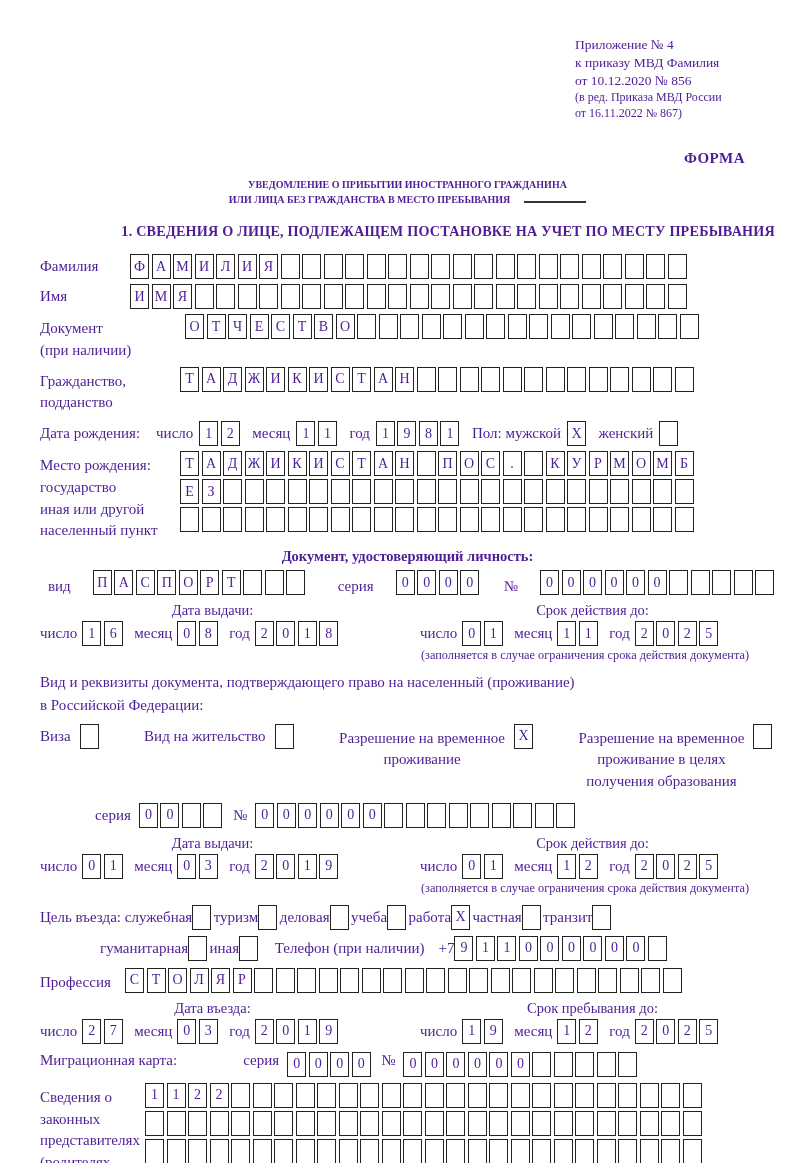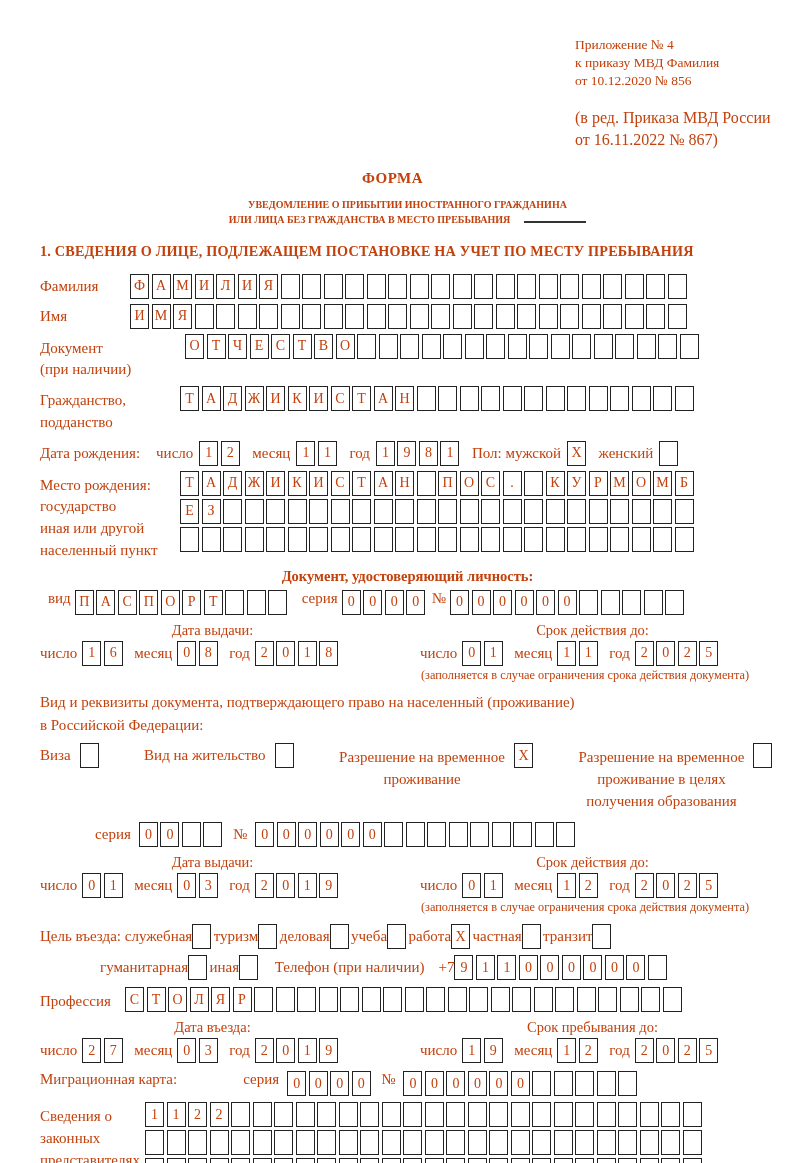--- a/index.html
+++ b/index.html
@@ -1,38 +1,38 @@
 <!DOCTYPE html>
 <html><head>
 <meta charset="utf-8">
 <style>
   *{box-sizing:border-box;margin:0;padding:0}
   html,body{background:#ffffff}
-  .page{width:800px;height:1163px;background:#ffffff;color:#c2410c;
+  .page{width:800px;height:1163px;background:#ffffff;color:#4c1d95;
         font-family:"Liberation Serif",serif;font-size:15px;
         padding:36px 25px 0 40px;position:relative;overflow:hidden}
   .hdr{width:200px;margin-left:auto;font-size:13.5px;line-height:1.32}
-  .hdr .blk2{margin-top:18px;font-size:16px}
-  .forma{text-align:center;padding-right:30px;font-weight:bold;margin-top:20px;letter-spacing:.5px;font-size:15px}
+  .hdr .blk2{margin-top:1px;font-size:12px}
+  .forma{text-align:right;padding-right:30px;font-weight:bold;margin-top:28px;letter-spacing:.5px;font-size:15px}
   .title{text-align:center;font-weight:bold;font-size:10px;margin-top:10px;line-height:1.5}
   .uline{display:inline-block;width:62px;border-bottom:2px solid #333;margin-left:14px}
-  .sec{font-weight:bold;font-size:14.2px;text-align:left;margin-top:16px;letter-spacing:.2px}
+  .sec{font-weight:bold;font-size:14.2px;text-align:right;margin-top:16px;letter-spacing:.2px}
   .row{display:flex;align-items:flex-start;margin-top:5px}
   .cellrow{display:flex;flex-wrap:nowrap}
   .cell{flex:0 0 auto;width:19px;height:25px;border:1.6px solid #222;margin-right:2.5px;
         display:flex;align-items:center;justify-content:center;font-size:14px;background:#fff}
   .lab{flex:0 0 auto;padding-top:4px}
   .w90{width:90px}.w140{width:140px}.w145{width:145px}.w85{width:85px}.w105{width:105px}
   .labstack div{line-height:1.45}
   .stack3 .cellrow{margin-bottom:3px}
   .inlinerow{display:flex;align-items:center;margin-top:7px}
   .inlinerow .t{margin:0 6px 0 10px}
   .inlinerow .t:first-child{margin-left:0}
   .dochead{text-align:center;font-weight:bold;font-size:14.5px;margin-top:6px}
-  .kindrow{display:flex;align-items:flex-start;gap:4px;margin-top:5px;padding-left:8px}
+  .kindrow{display:flex;align-items:flex-end;gap:22px;margin-top:5px;padding-left:8px}
   .daterow{display:flex;margin-top:7px}
   .dcol1{flex:0 0 380px}
   .dcol2{flex:1 1 auto}
   .dhead{text-align:center;width:345px;font-size:14.5px}
   .dcells{display:flex;align-items:center;margin-top:2px}
   .dcells .t{margin:0 5px 0 9px}
   .dcells .t:first-child{margin-left:0}
   .note{text-align:right;font-size:12.3px;padding-right:26px;margin-top:2px}
   .intro{margin-top:8px;line-height:1.55}
   .options{display:flex;justify-content:space-between;margin-top:6px;align-items:flex-start}

